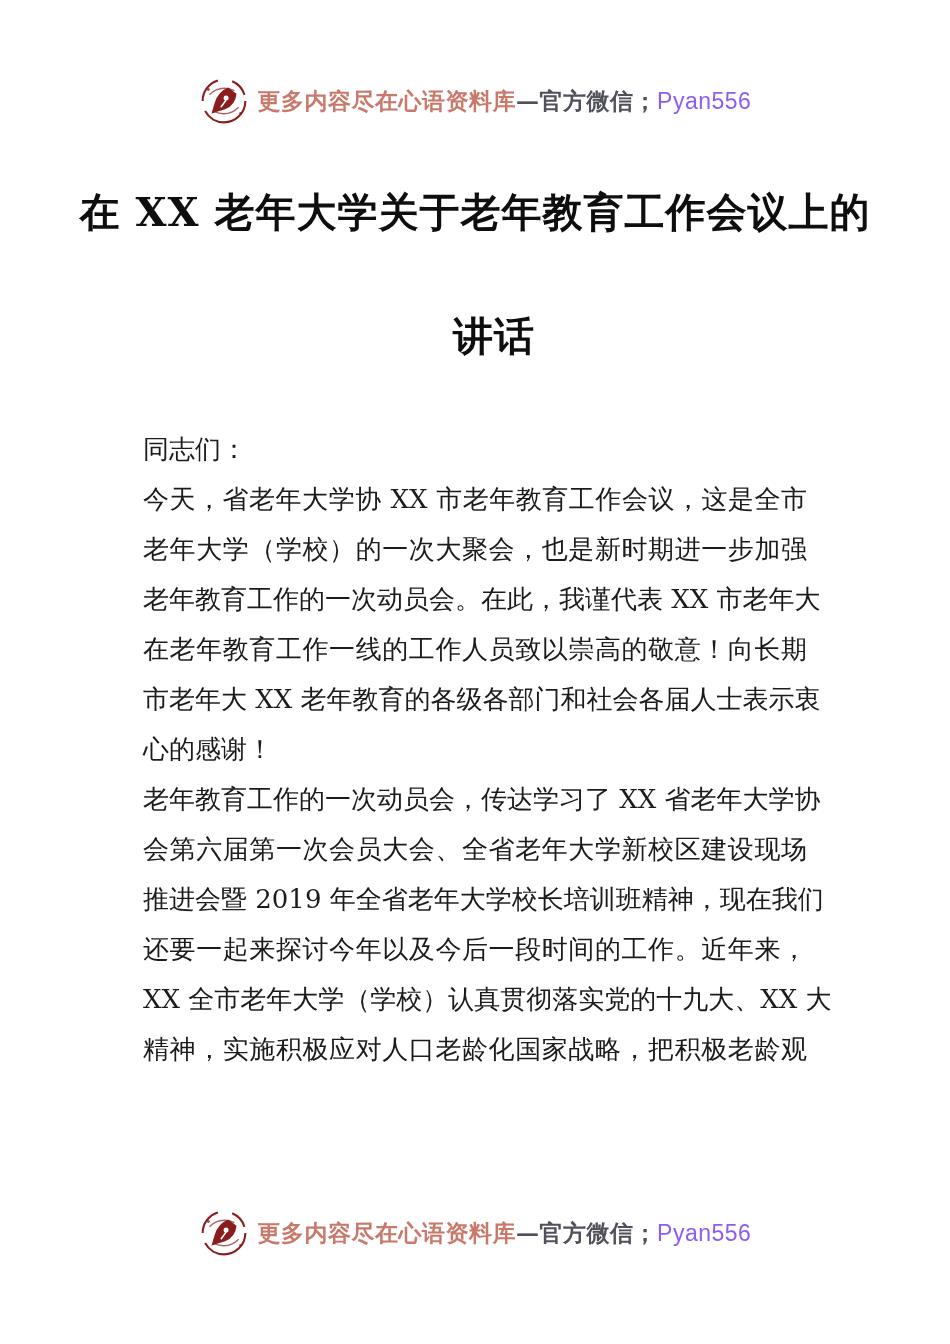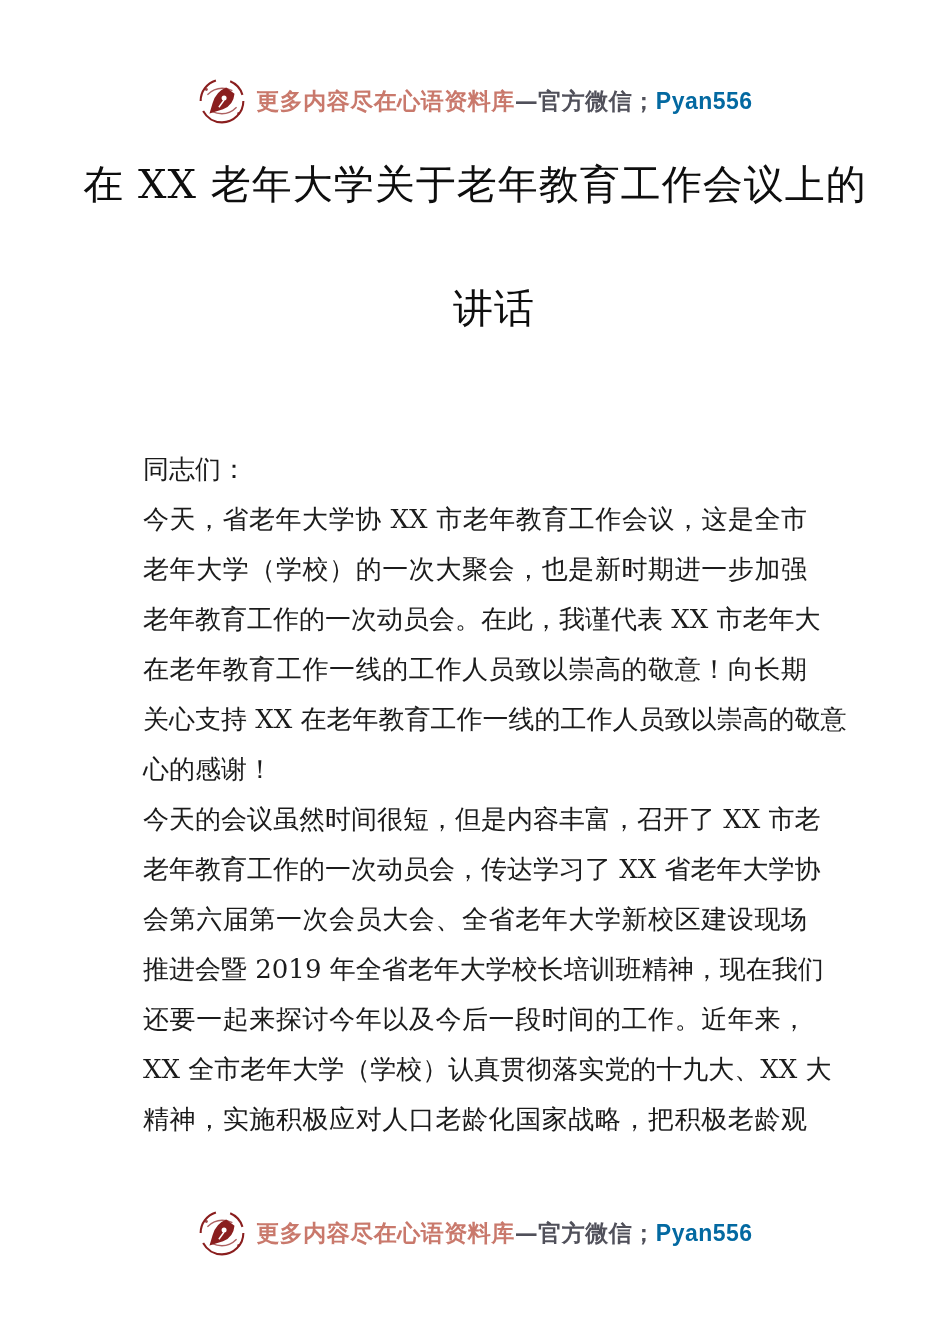--- a/index.html
+++ b/index.html
@@ -20,38 +20,38 @@
     align-items: center;
     justify-content: center;
     gap: 9px;
   }
   .brand.header { top: 76px; }
   .brand.footer { top: 1208px; }
   .brand .logo { width: 50px; height: 50px; flex: 0 0 auto; }
   .brand-text { font-size: 23px; letter-spacing: 0.5px; white-space: nowrap; }
   .brand-main { color: #c9796c; font-weight: bold; }
   .brand-sep  { color: #50505a; font-weight: bold; margin-top: 36px; }
-  .brand-id   { color: #0369a1; font-family: "Liberation Sans", sans-serif; font-weight: bold; }
+  .brand-id   { color: #8b5cf6; font-family: "Liberation Sans", sans-serif; font-weight: normal; }
   
   .title {
     position: absolute;
-    top: 156px;
+    top: 184px;
     left: 0; right: 0;
     text-align: center;
     color: #0e0e0e;
-    font-weight: normal;
+    font-weight: bold;
     font-size: 40px;
     letter-spacing: 1px;
     line-height: 56px;
   }
   .title .t2 { margin-top: 68px; margin-left: 38px; }
   
   .body-text {
     position: absolute;
-    top: 444px;
+    top: 424px;
     left: 143px;
     width: 664px;
     font-size: 26px;
     line-height: 50px;
     color: #1b1b1b;
   }
   .bline {
     text-align: justify;
     text-align-last: justify;
     text-justify: inter-ideograph;
@@ -87,23 +87,22 @@
     <div class="t1">在 XX 老年大学关于老年教育工作会议上的</div>
     <div class="t2">讲话</div>
   </div>
 
   <div class="body-text">
       <div class="bline pend">同志们：</div>
       <div class="bline">今天，省老年大学协 XX 市老年教育工作会议，这是全市</div>
       <div class="bline">老年大学（学校）的一次大聚会，也是新时期进一步加强</div>
       <div class="bline">老年教育工作的一次动员会。在此，我谨代表 XX 市老年大</div>
       <div class="bline">在老年教育工作一线的工作人员致以崇高的敬意！向长期</div>
-      <div class="bline">关心支持 XX 在老年教育工作一线的工作人员致以崇高的敬意</div>
+      <div class="bline">市老年大 XX 老年教育的各级各部门和社会各届人士表示衷</div>
       <div class="bline pend">心的感谢！</div>
-      <div class="bline">今天的会议虽然时间很短，但是内容丰富，召开了 XX 市老</div>
       <div class="bline">老年教育工作的一次动员会，传达学习了 XX 省老年大学协</div>
       <div class="bline">会第六届第一次会员大会、全省老年大学新校区建设现场</div>
       <div class="bline">推进会暨 2019 年全省老年大学校长培训班精神，现在我们</div>
       <div class="bline">还要一起来探讨今年以及今后一段时间的工作。近年来，</div>
       <div class="bline">XX 全市老年大学（学校）认真贯彻落实党的十九大、XX 大</div>
       <div class="bline">精神，实施积极应对人口老龄化国家战略，把积极老龄观</div>
     </div>
 
   <div class="brand footer">
     <svg class="logo" viewBox="0 0 48 48" aria-hidden="true">

